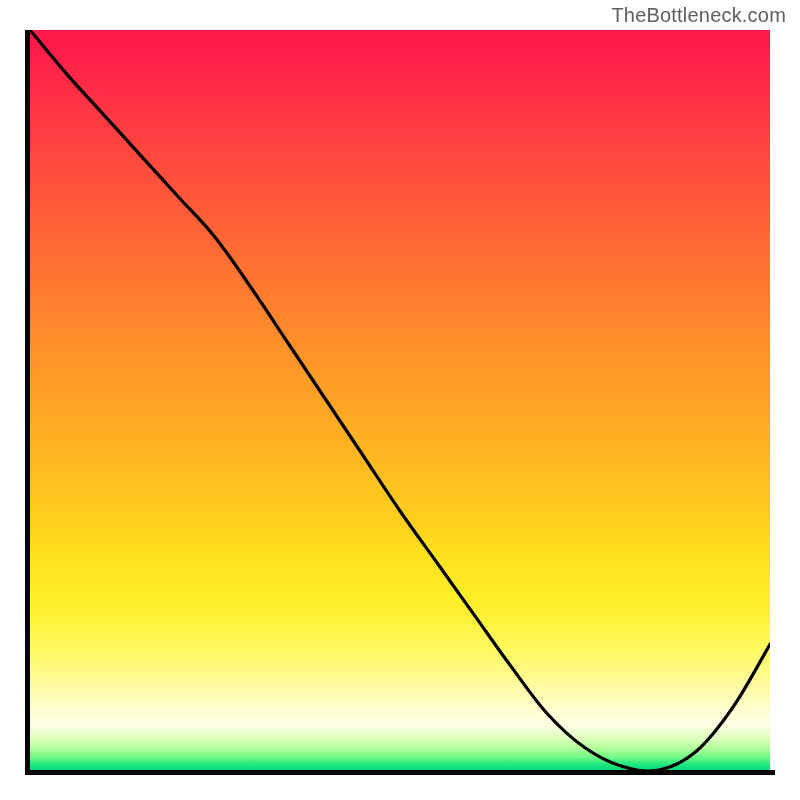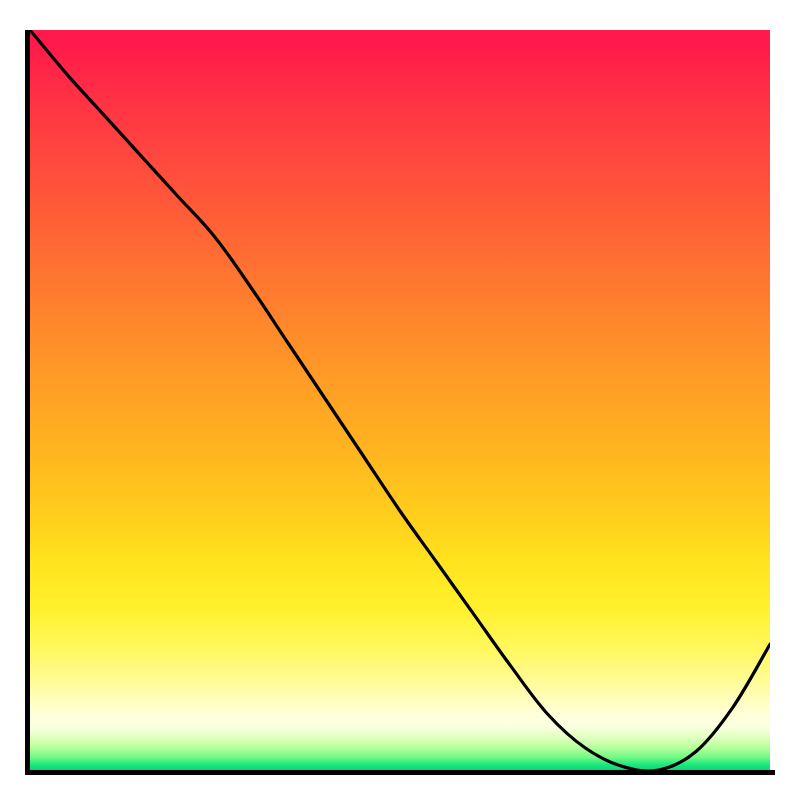--- a/index.html
+++ b/index.html
@@ -100,20 +100,21 @@
     z-index: 7;
     user-select: none;
     white-space: nowrap;
   }
 </style>
 </head>
 <body>
 
 <div class="stage">
 
+  <div class="watermark">TheBottleneck.com</div>
 
   <div class="plot-area">
     <div class="gradient-bg"></div>
 
     <svg class="curve-svg" viewBox="0 0 740 740" preserveAspectRatio="none">
       <path id="curve-path" fill="none" stroke="#000000" stroke-width="3.2" stroke-linejoin="round" stroke-linecap="round" d="M 0.00 0.00 C 6.66 7.99, 23.68 29.08, 37.00 44.40 C 50.32 59.72, 60.68 70.45, 74.00 85.10 C 87.32 99.75, 97.68 111.15, 111.00 125.80 C 124.32 140.45, 134.68 151.85, 148.00 166.50 C 161.32 181.15, 171.68 190.55, 185.00 207.20 C 198.32 223.85, 208.68 239.69, 222.00 259.00 C 235.32 278.31, 245.68 294.52, 259.00 314.50 C 272.32 334.48, 282.68 350.02, 296.00 370.00 C 309.32 389.98, 319.68 405.52, 333.00 425.50 C 346.32 445.48, 356.68 461.69, 370.00 481.00 C 383.32 500.31, 393.68 514.15, 407.00 532.80 C 420.32 551.45, 430.68 565.95, 444.00 584.60 C 457.32 603.25, 467.68 618.42, 481.00 636.40 C 494.32 654.38, 504.68 669.85, 518.00 684.50 C 531.32 699.15, 541.68 708.48, 555.00 717.80 C 568.32 727.12, 578.68 732.30, 592.00 736.30 C 605.32 740.30, 615.68 742.66, 629.00 740.00 C 642.32 737.34, 652.68 732.82, 666.00 721.50 C 679.32 710.18, 689.68 696.41, 703.00 677.10 C 716.32 657.79, 733.34 625.52, 740.00 614.20"></path>
     </svg>
   </div>
 
   <div class="frame-left"></div>

